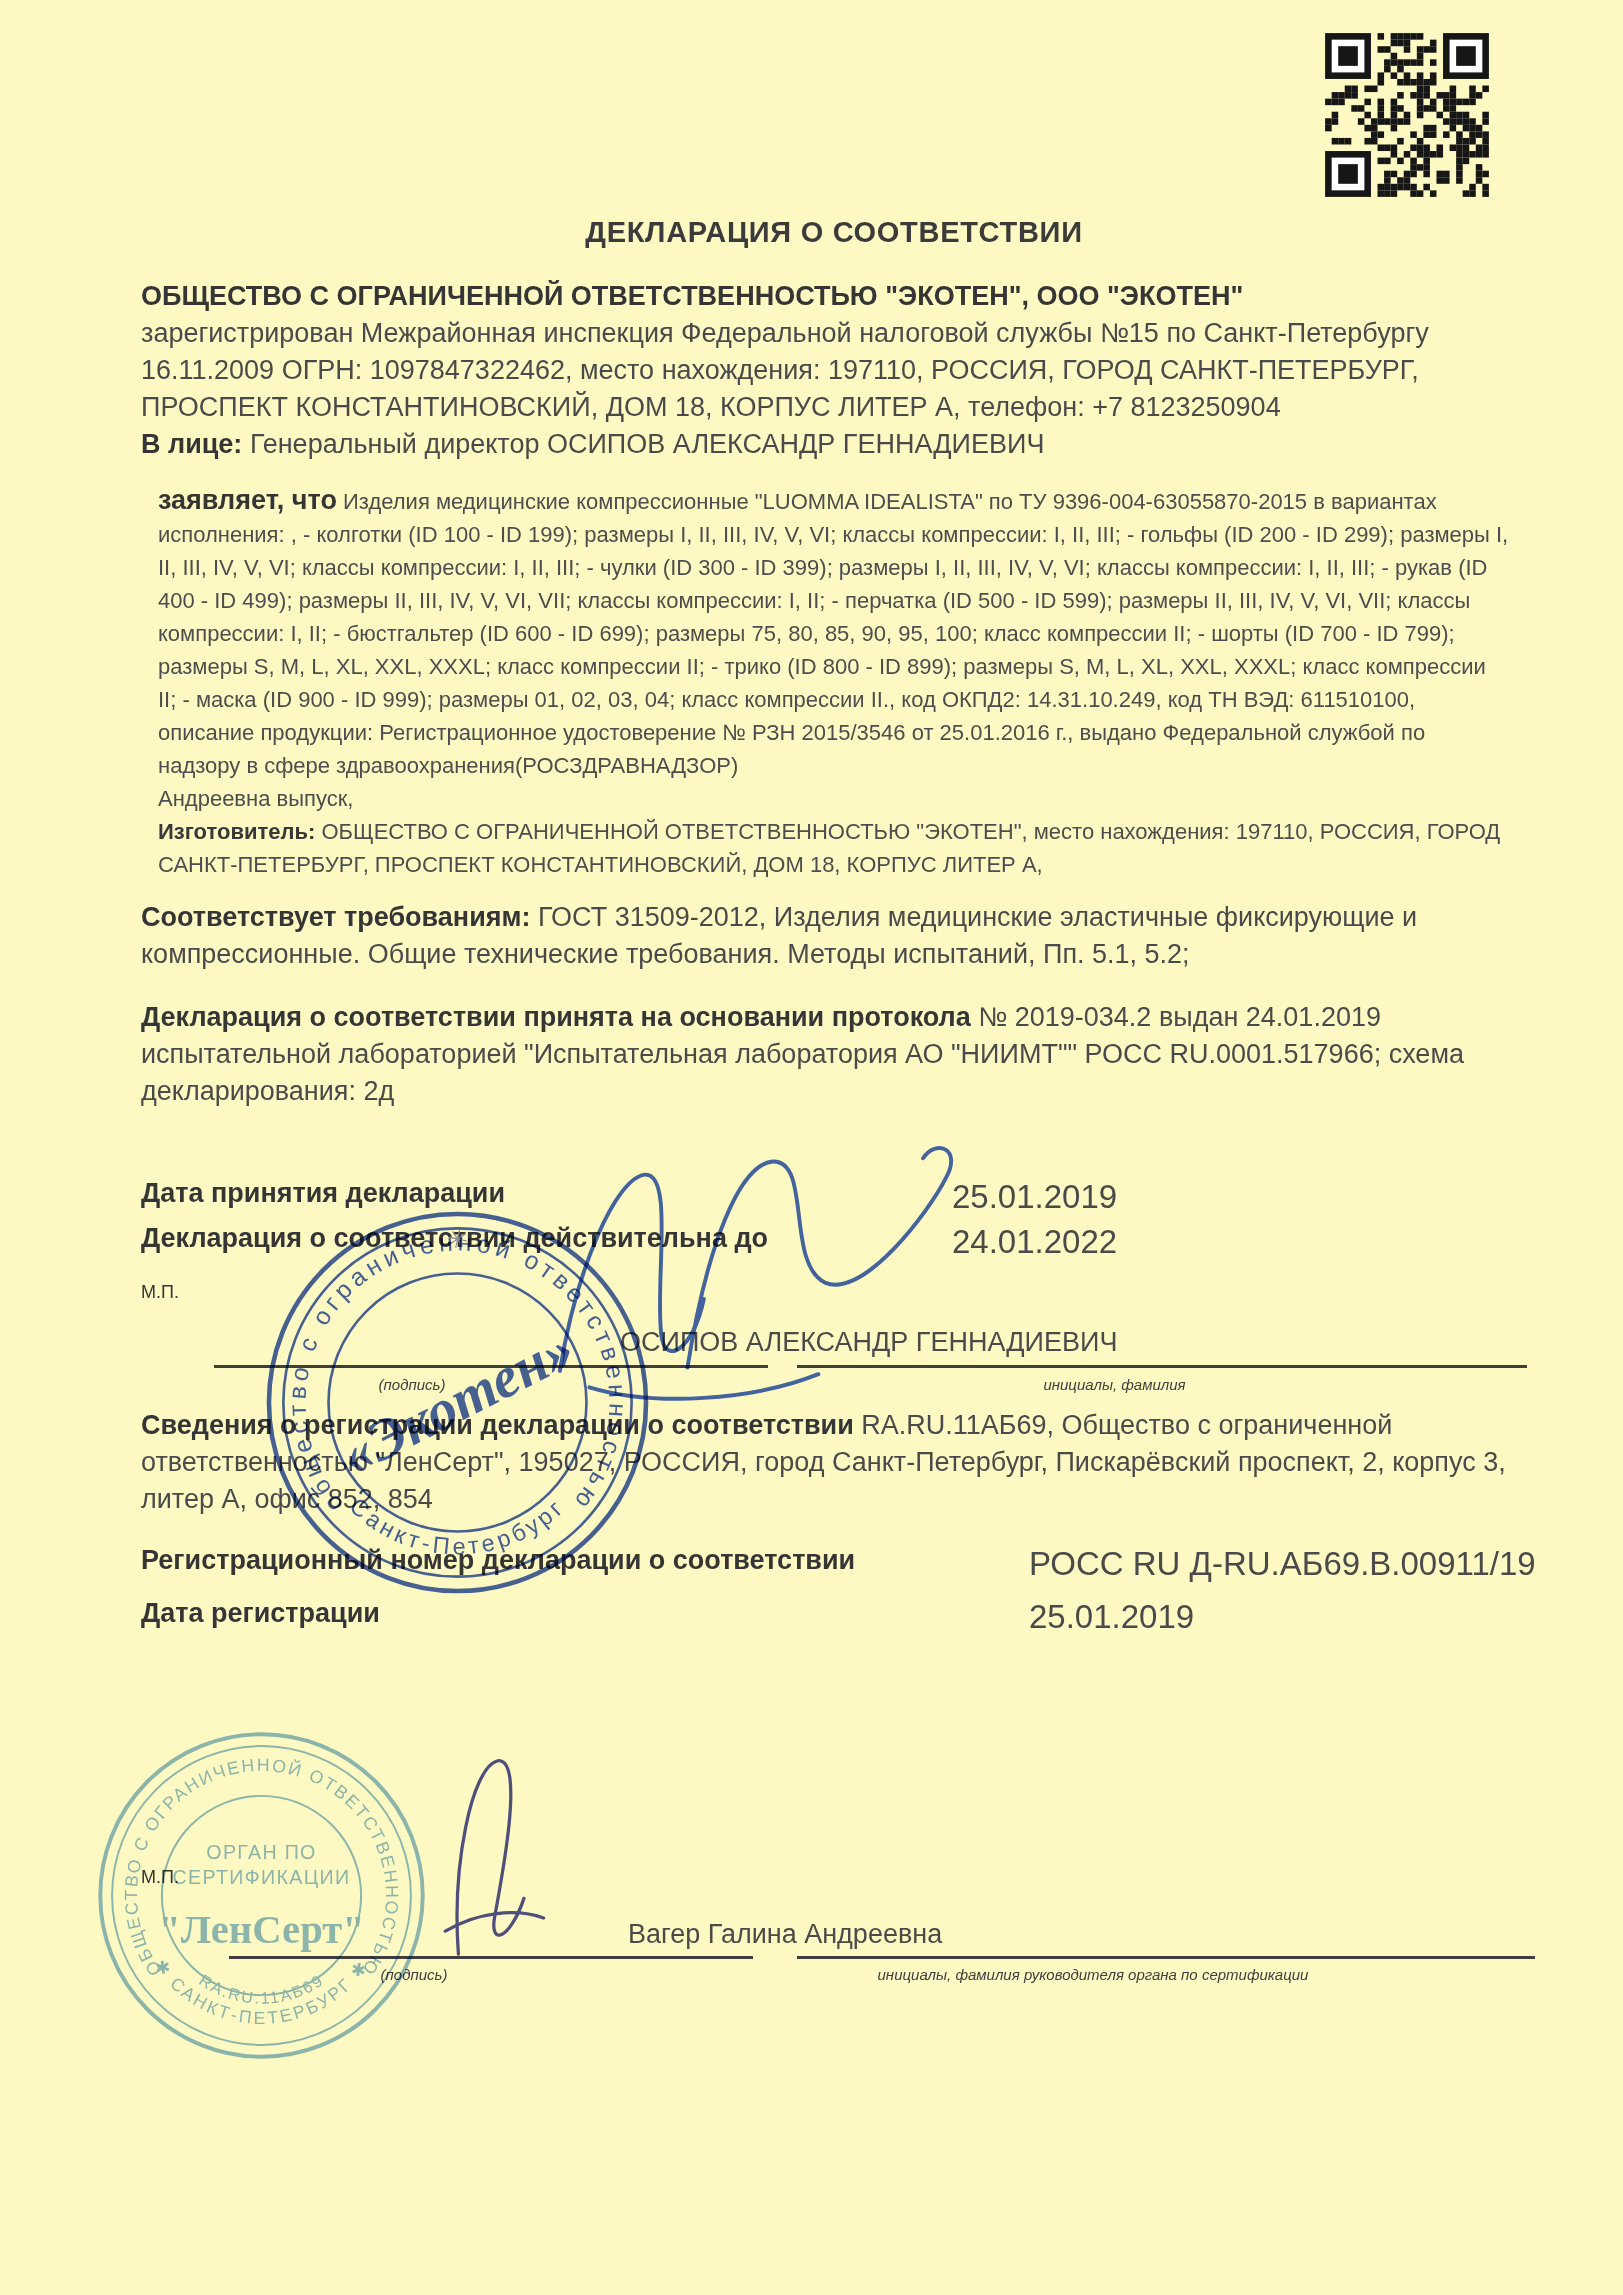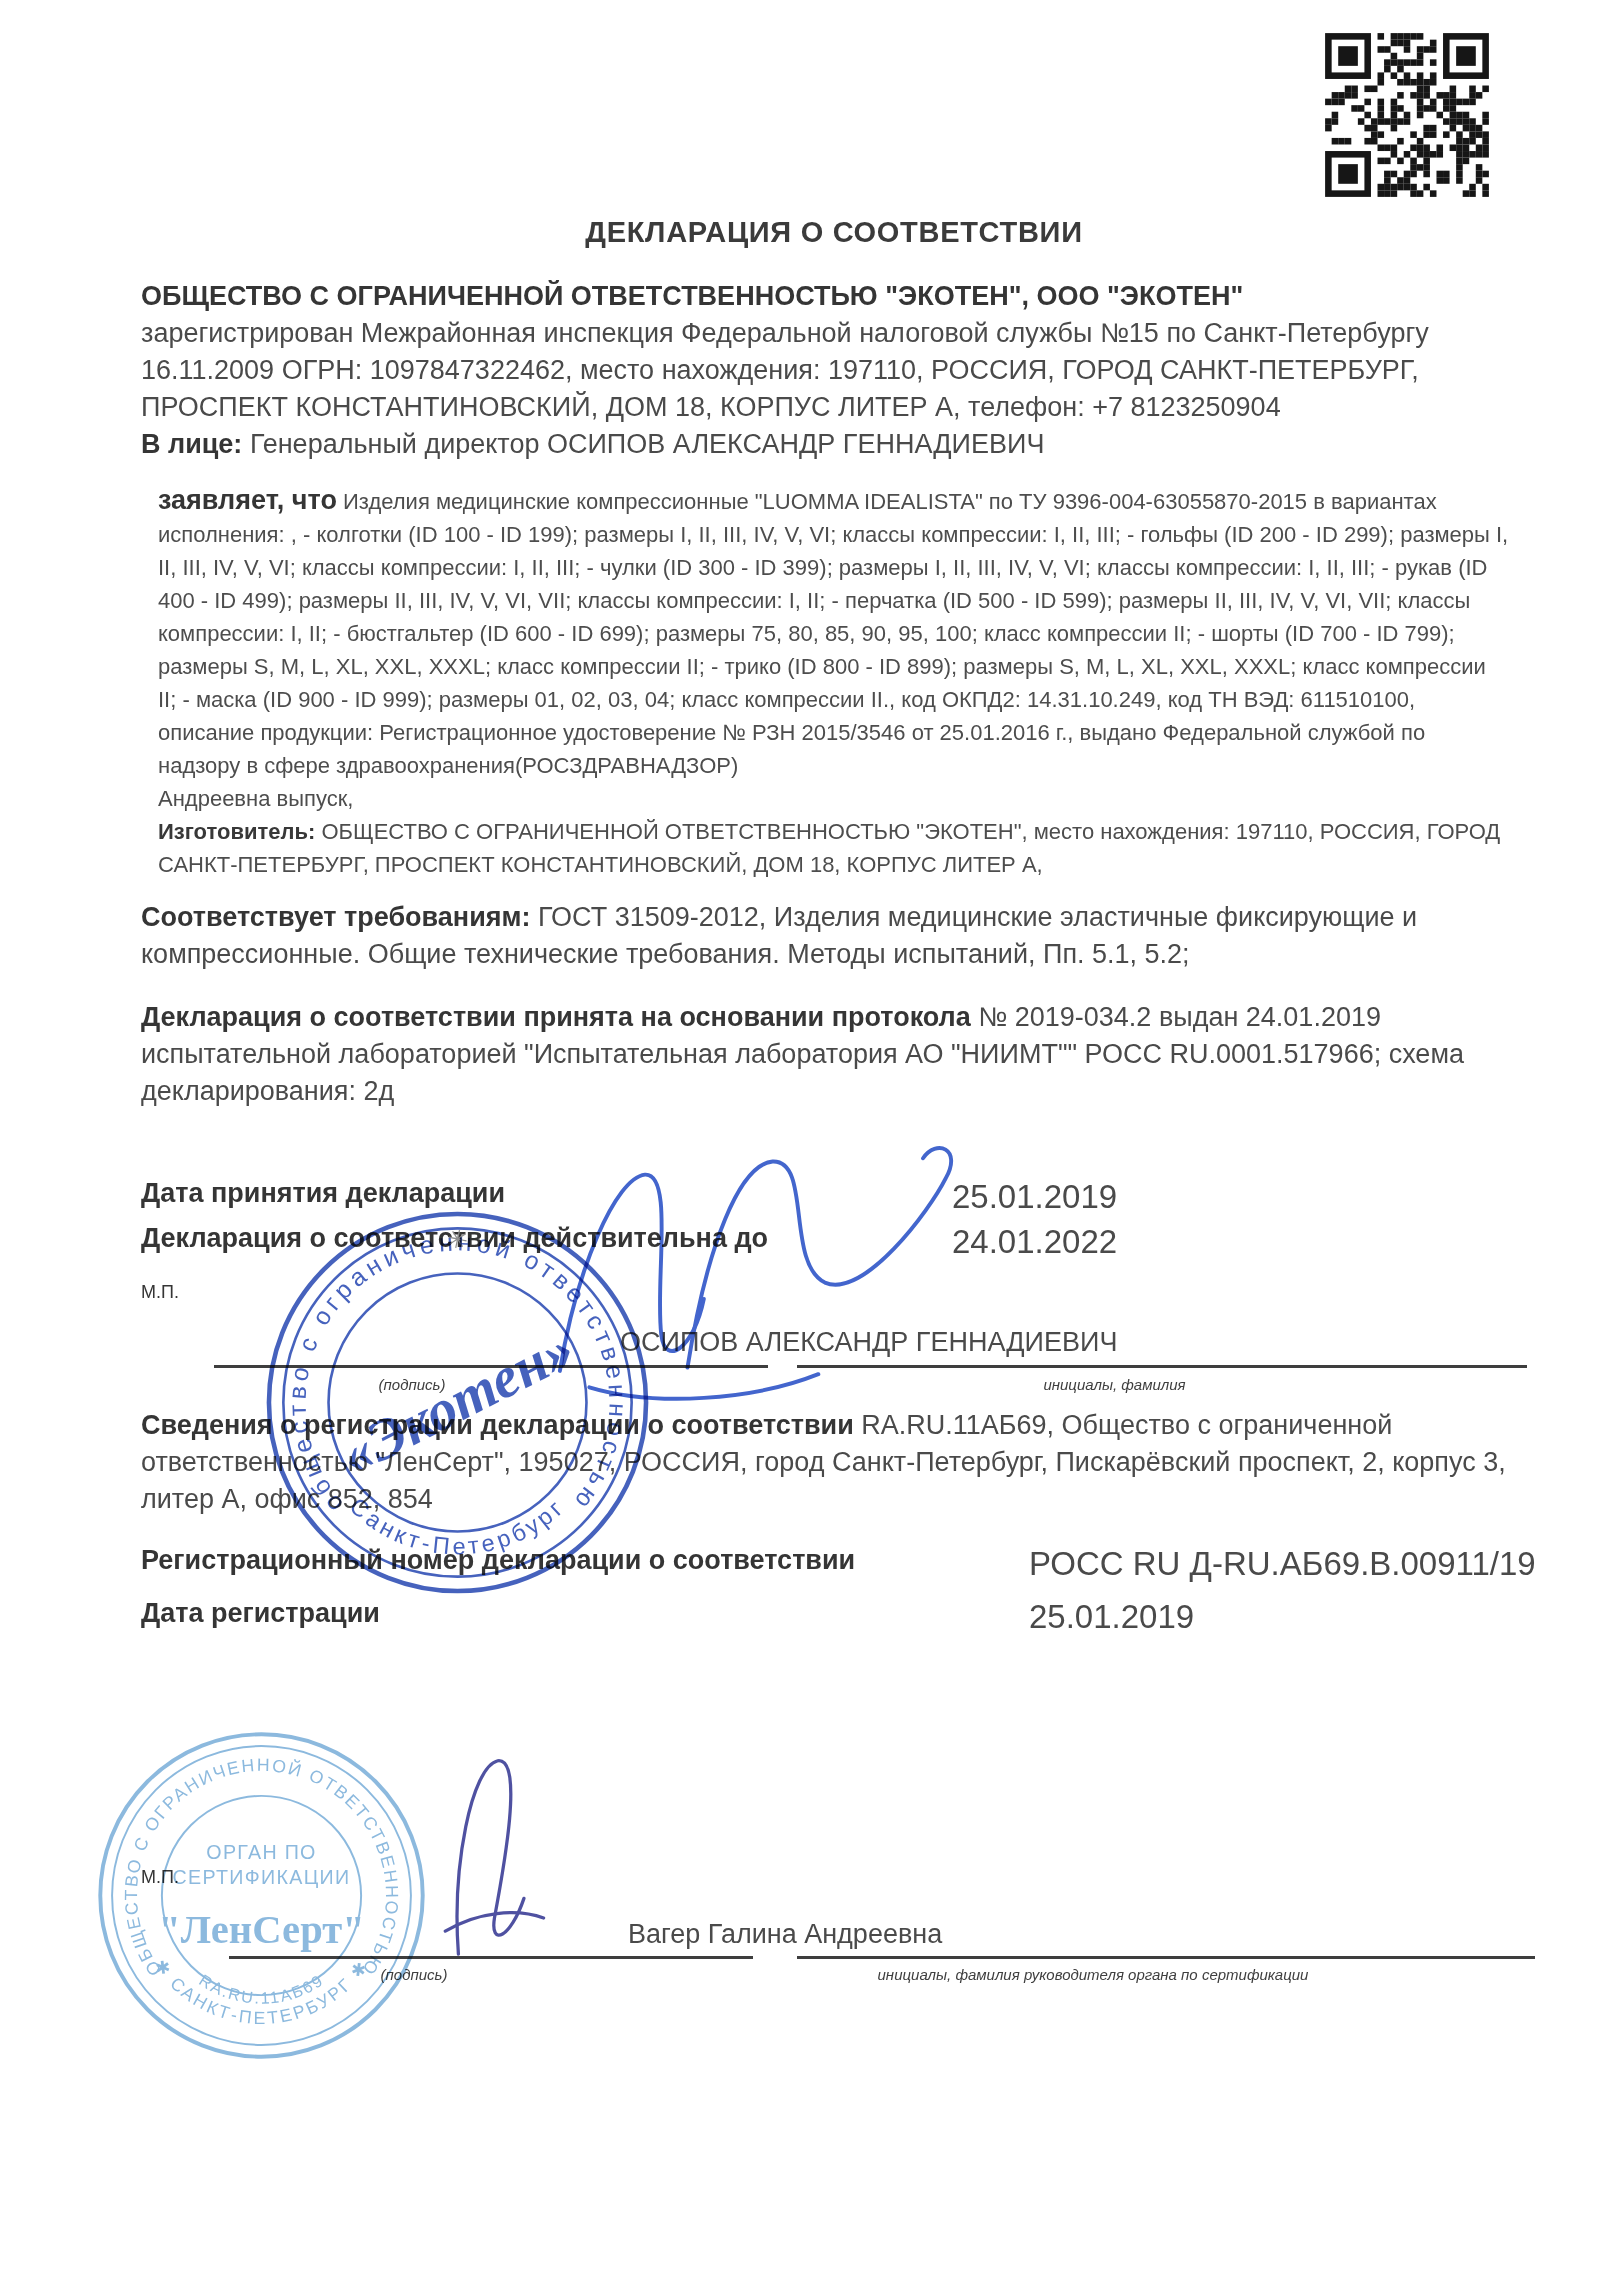--- a/index.html
+++ b/index.html
@@ -1,17 +1,17 @@
 <!DOCTYPE html>
 <html style="font-size:10.5px"><head>
 <meta charset="utf-8">
 <style>
   html,body{margin:0;padding:0;background:#888;}
   .page{
-    position:relative; width:1624px; height:2295px; background:#ffffff;
+    position:relative; width:1624px; height:2295px; background:#fef9c3;
     font-family:"Liberation Sans","DejaVu Sans",sans-serif;
     color:#474747; overflow:hidden;
   }
   .content{position:absolute; left:141px; top:216px; width:1386px;}
   .title{font-size:29px; font-weight:bold; color:#3b3b3b; text-align:center; letter-spacing:0.7px; margin:0 0 29px 0;}
   .big{font-size:27px; line-height:37px; color:#4a4a4a; margin:0;}
   .big b{color:#353535;}
   .small{font-size:22px; line-height:33px; color:#4d4d4d; margin:17px;}
   .small .lead{font-size:27px; font-weight:bold; color:#353535;}
   .small b{color:#383838;}

